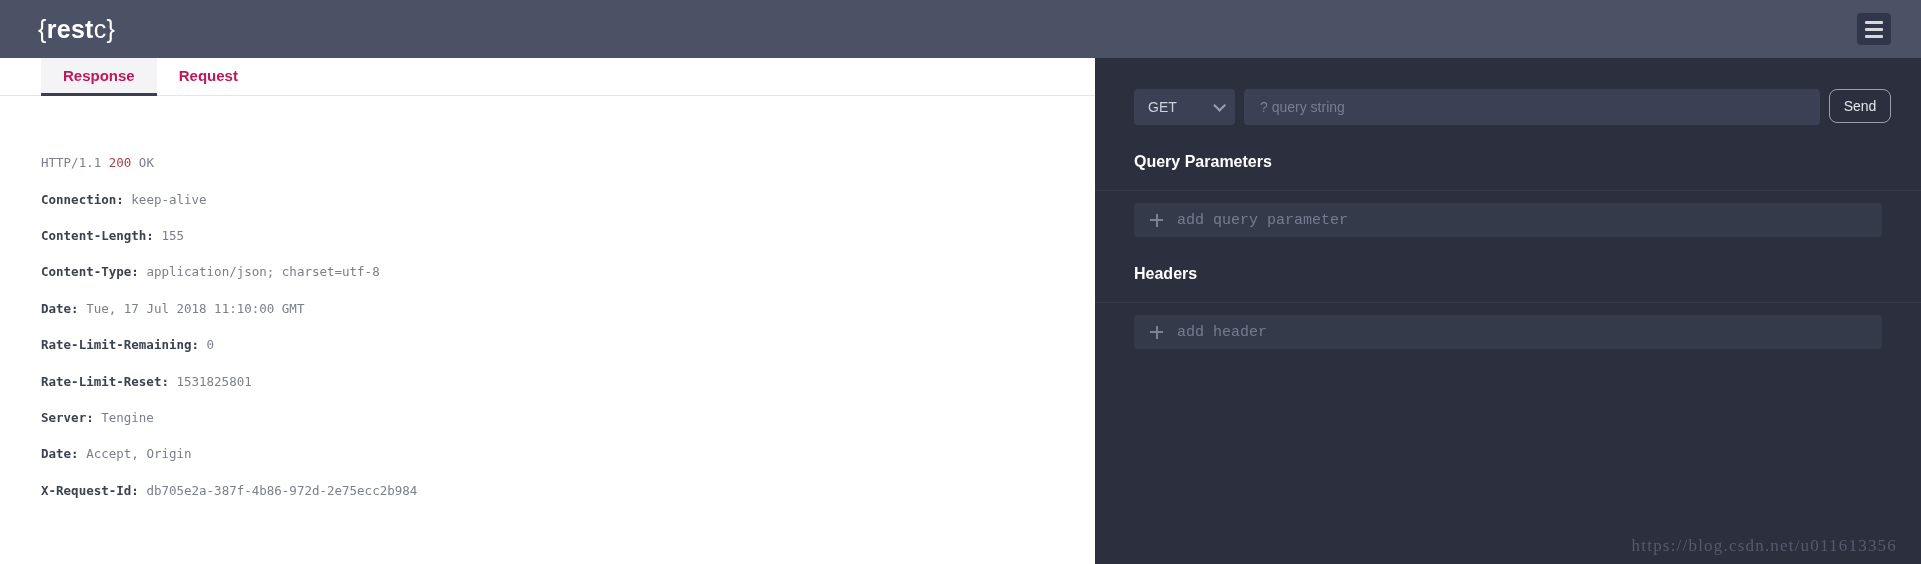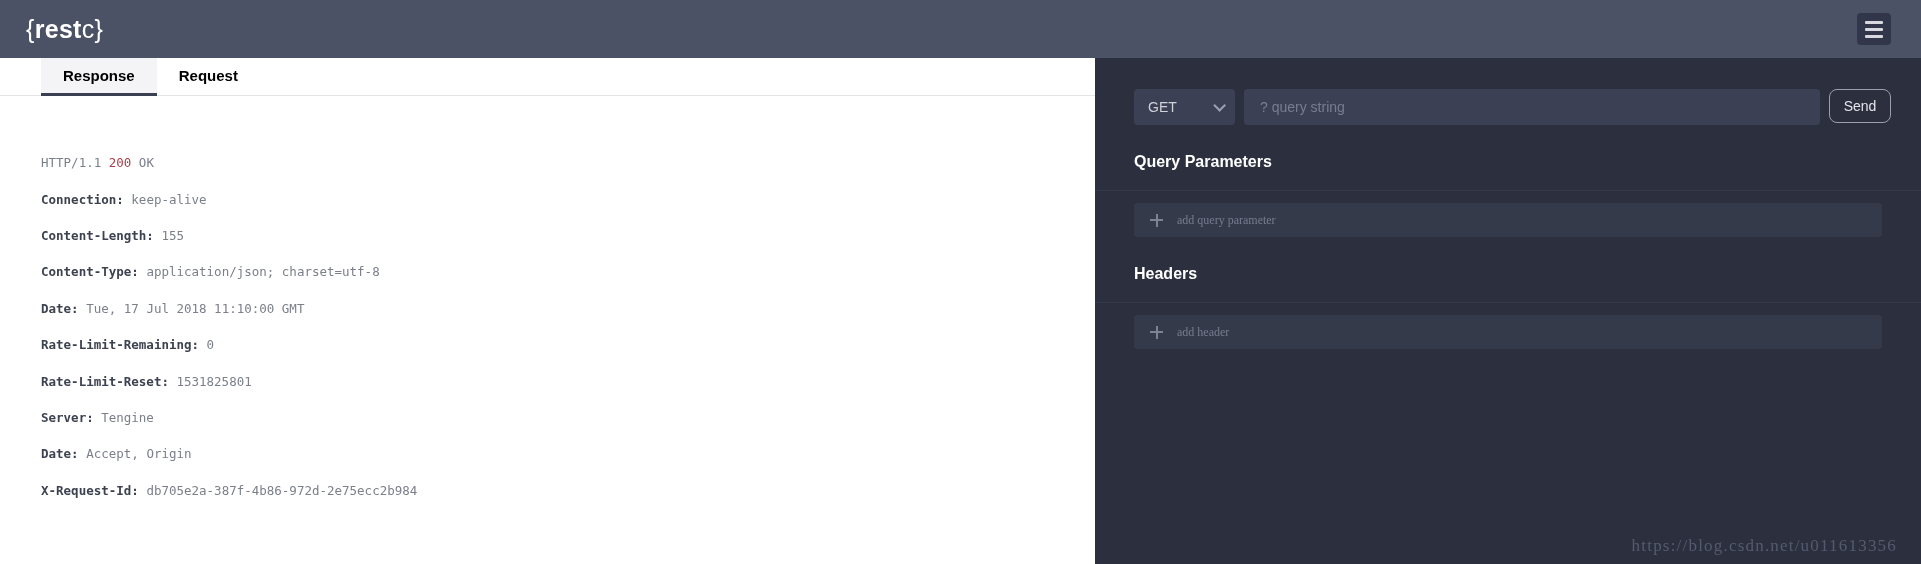--- a/index.html
+++ b/index.html
@@ -23,21 +23,21 @@
     position: absolute;
     top: 0; left: 0;
     width: 1921px;
     height: 58px;
     background: #4c5265;
     display: flex;
     align-items: center;
     justify-content: space-between;
   }
   .brand {
-    margin-left: 26px;
+    margin-left: 38px;
     color: #ffffff;
     font-size: 25px;
     letter-spacing: 0.3px;
     white-space: nowrap;
     font-family: "Liberation Sans", sans-serif;
   }
   .brand .b-brace { font-weight: 300; }
   .brand .b-rest { font-weight: bold; }
   .brand .b-c { font-weight: 400; }
 
@@ -76,21 +76,21 @@
     display: flex;
     align-items: stretch;
     padding-left: 41px;
   }
   .tab {
     display: flex;
     align-items: center;
     padding: 0 22px;
     font-size: 15px;
     font-weight: bold;
-    color: #000000;
+    color: #be185d;
     cursor: pointer;
     background: transparent;
     border-bottom: 3px solid transparent;
     margin-bottom: -1px;
   }
   .tab.active {
     background: #f4f4f7;
     border-bottom: 3px solid #3a3f51;
   }
 
@@ -198,22 +198,22 @@
   .plus-icon::before, .plus-icon::after {
     content: "";
     position: absolute;
     background: #7d8295;
   }
   .plus-icon::before { left: 0; top: 5.5px; width: 13px; height: 2px; }
   .plus-icon::after  { top: 0; left: 5.5px; width: 2px; height: 13px; }
   .add-label {
     margin-left: 14px;
     color: #767c8f;
-    font-size: 12px;
-    font-family: Liberation Serif, serif;
+    font-size: 15px;
+    font-family: Liberation Mono, monospace;
   }
 
   .watermark {
     position: absolute;
     right: 24px;
     bottom: 8px;
     color: #555b6e;
     font-size: 17px;
     font-family: "Liberation Serif", serif;
     letter-spacing: 1.2px;

